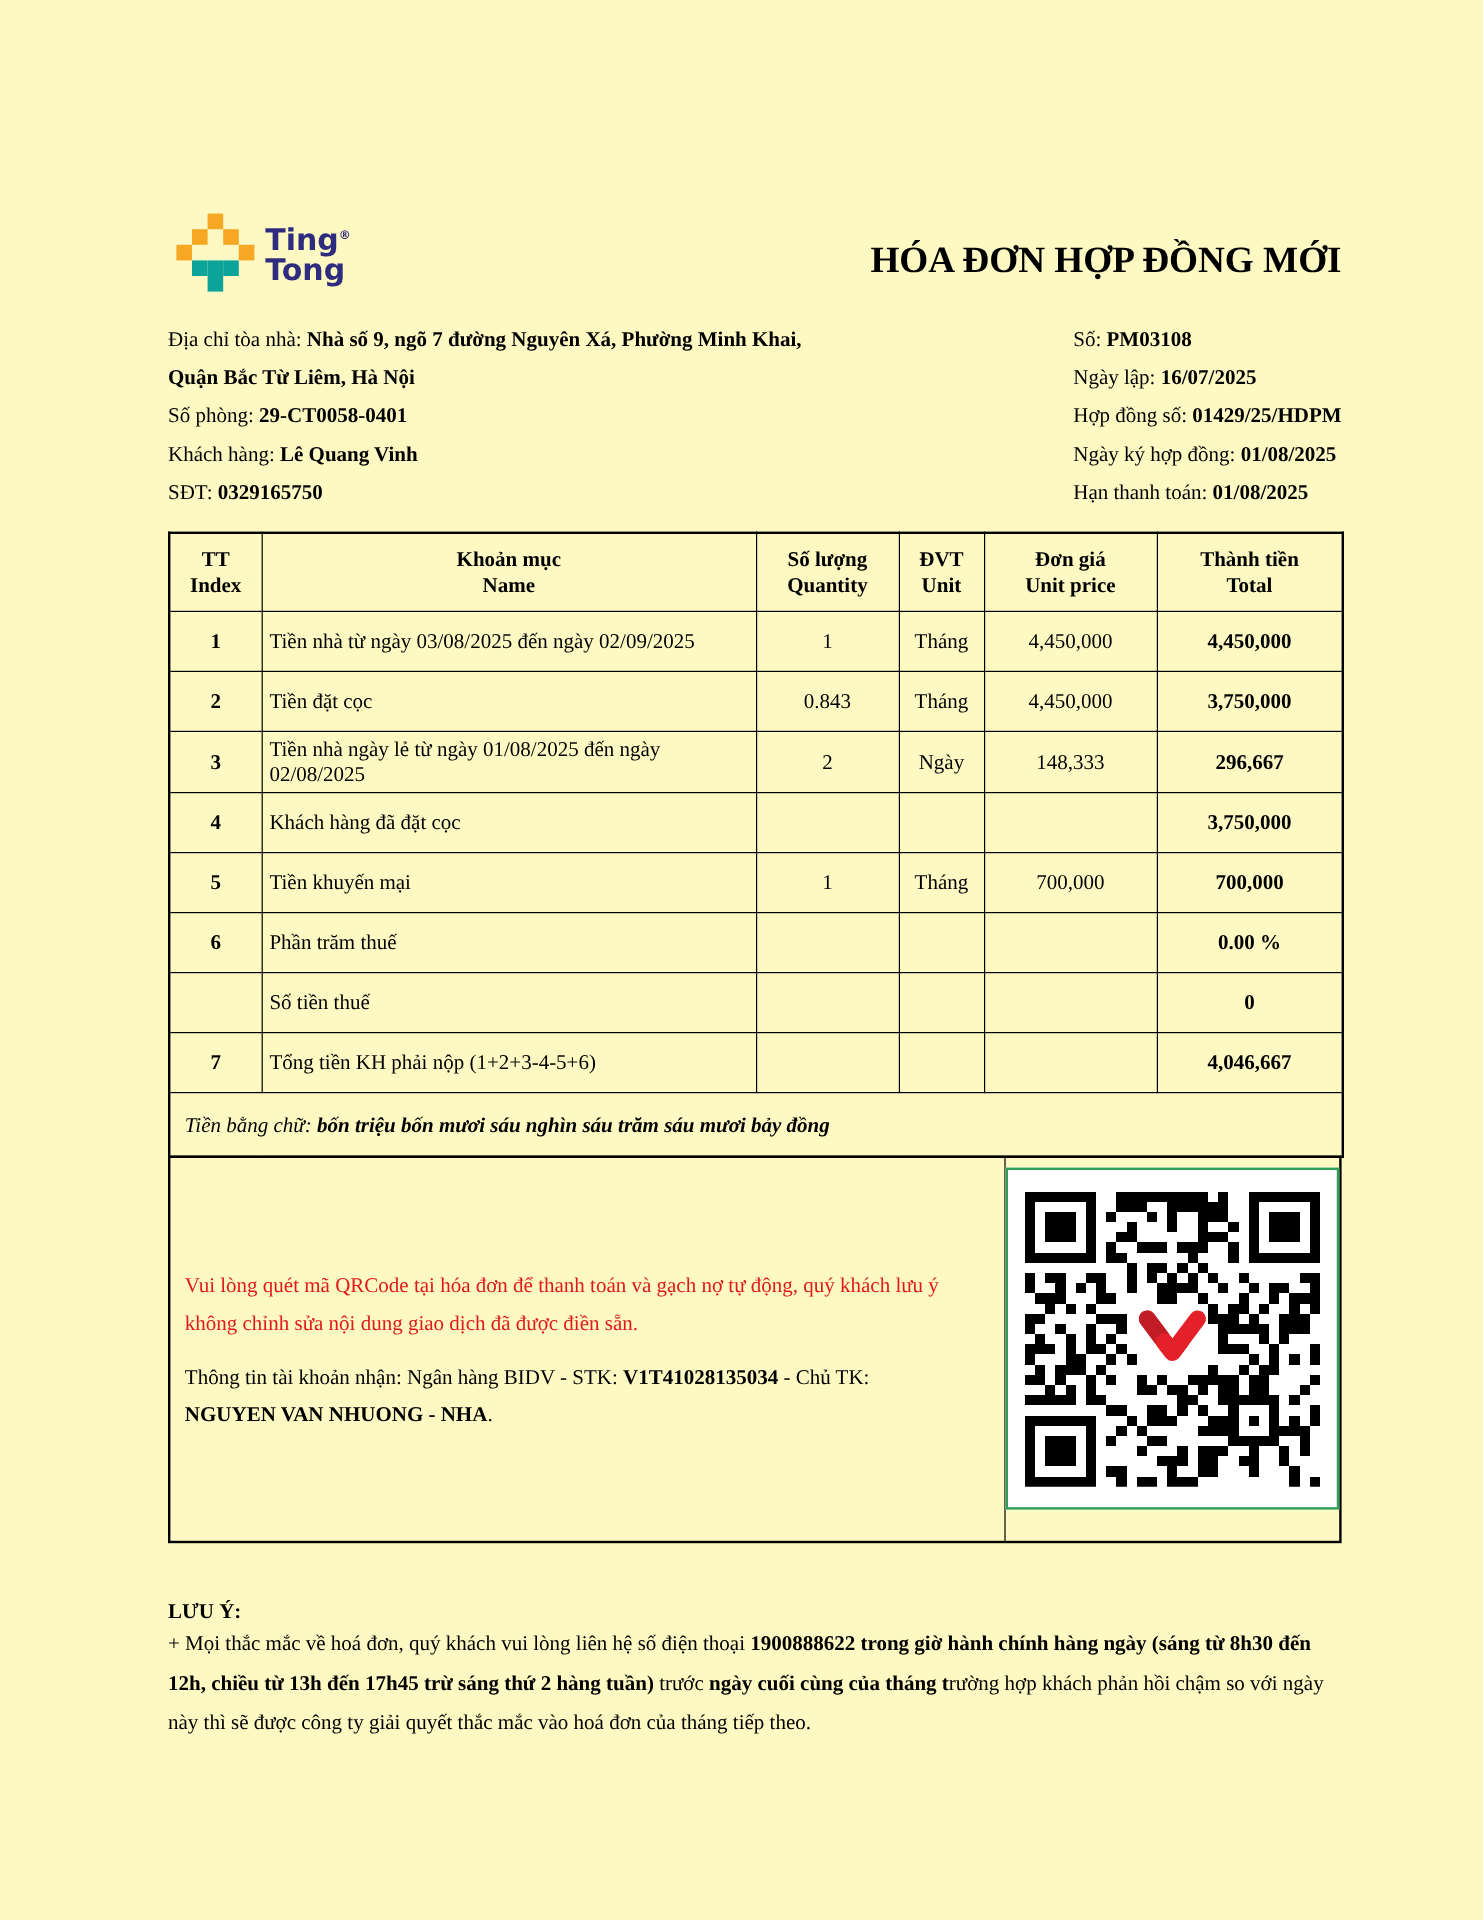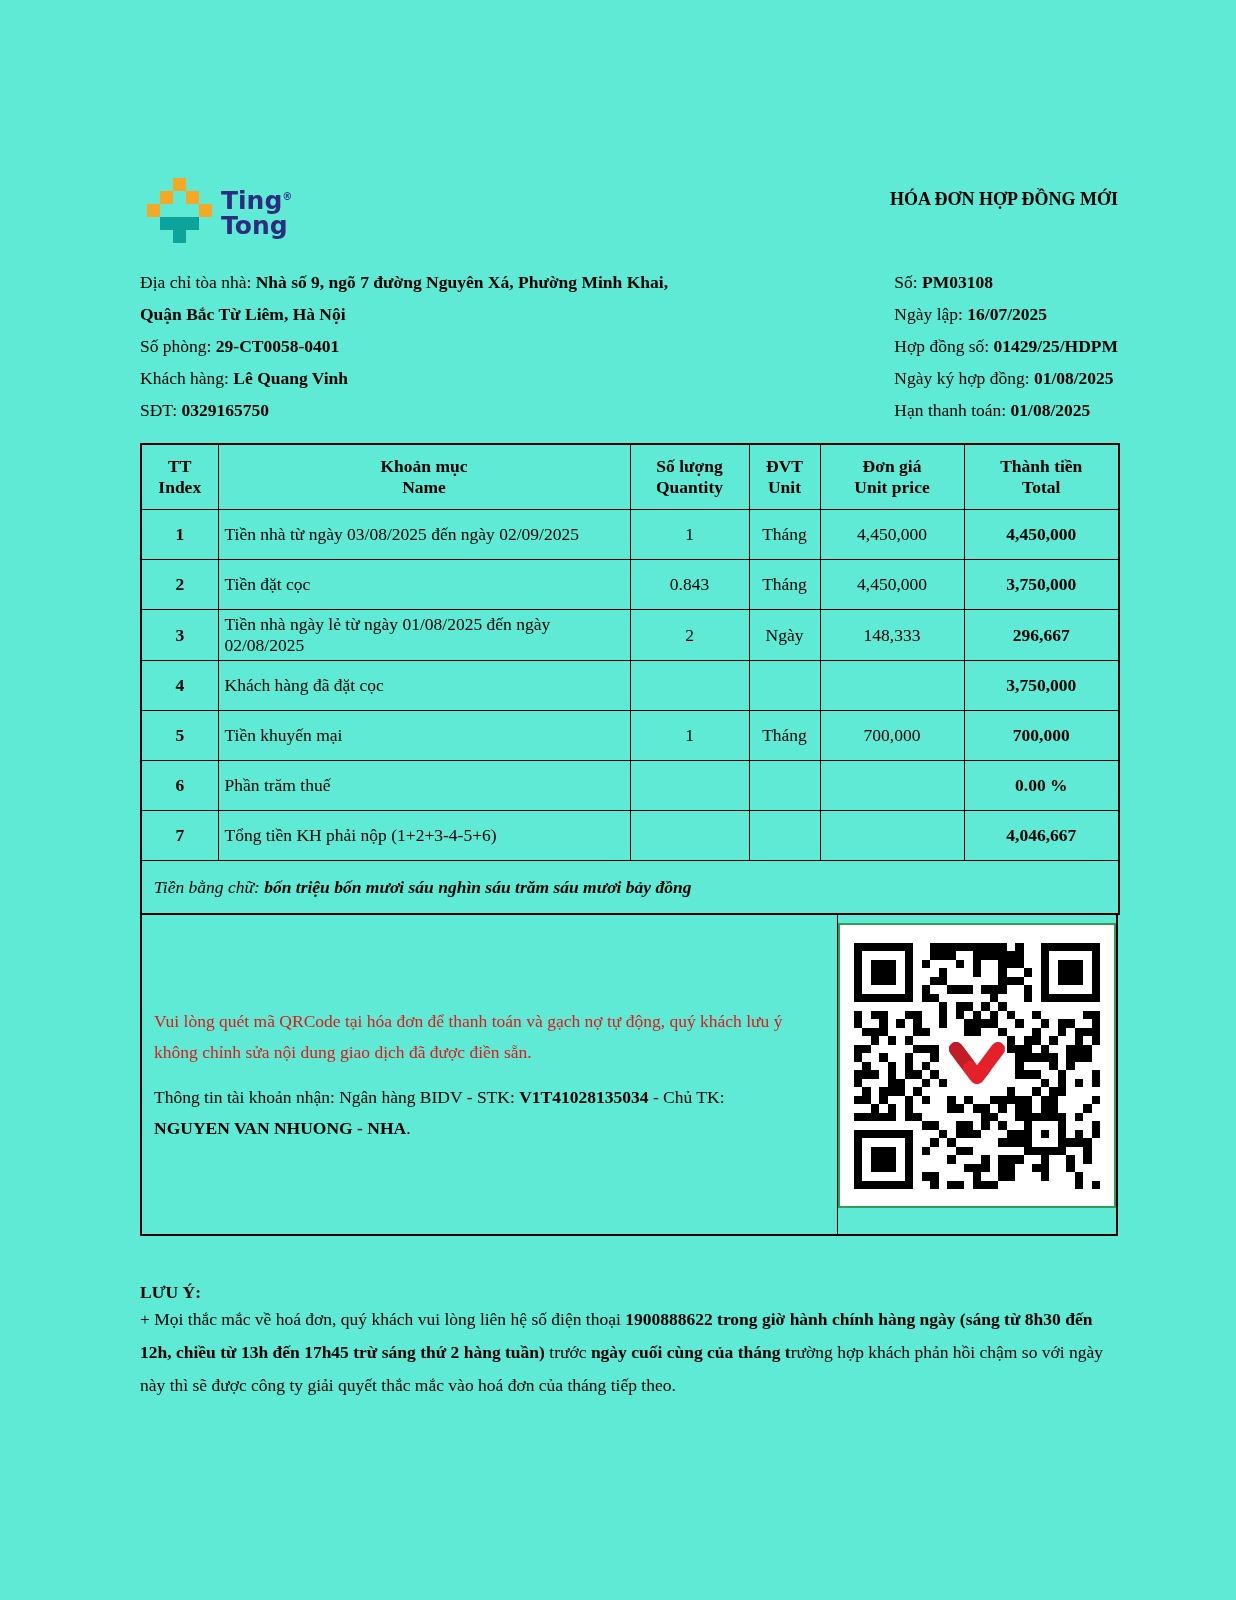--- a/index.html
+++ b/index.html
@@ -1,34 +1,34 @@
 <!DOCTYPE html>
 <html lang="vi"><head>
 <meta charset="utf-8">
 <style>
   html,body{margin:0;padding:0;}
   body{
     width:1236px;height:1600px;background:#ffffff;color:#000;
     font-family:"Liberation Serif","DejaVu Serif",serif;
     -webkit-font-smoothing:antialiased;
   }
-  .page{position:relative;width:1236px;height:1600px;overflow:hidden;background:#5eead4;}
+  .page{position:relative;width:1236px;height:1600px;overflow:hidden;background:#fef9c3;}
 
   
   .logo{position:absolute;left:147px;top:178px;display:flex;align-items:flex-start;gap:9px;}
   .logo-mark{display:grid;grid-template-columns:repeat(5,13px);grid-template-rows:repeat(5,13px);}
   .logo-mark .px{width:13px;height:13px;}
   .logo-text{
     font-family:"DejaVu Sans","Liberation Sans",sans-serif;
     font-weight:bold;font-size:25px;line-height:25px;letter-spacing:0px;margin-top:6px;
   }
   .logo-text sup{font-size:10px;vertical-align:super;}
   .doc-title{
-    position:absolute;top:189px;right:118px;margin:0;
-    font-size:18px;font-weight:bold;white-space:nowrap;
+    position:absolute;top:199px;right:118px;margin:0;
+    font-size:31px;font-weight:bold;white-space:nowrap;
   }
 
   
   .info-row{position:absolute;left:140px;top:266px;width:978px;display:flex;justify-content:space-between;}
   .info-left{max-width:548px;font-size:17.5px;line-height:32px;font-family:Liberation Serif, serif;}
   .info-right{text-align:left;font-size:17.5px;line-height:32px;white-space:nowrap;}
   .info-line b{font-weight:bold;}
 
   
   .flow{position:absolute;left:140px;top:443px;width:978px;}
@@ -182,20 +182,28 @@
             <td class="c-price">700,000</td>
             <td class="c-total">700,000</td>
           </tr>
           <tr>
             <td class="c-idx">6</td>
             <td class="c-name">Phần trăm thuế</td>
             <td class="c-qty"></td>
             <td class="c-unit"></td>
             <td class="c-price"></td>
             <td class="c-total">0.00 %</td>
+          </tr>
+          <tr>
+            <td class="c-idx"></td>
+            <td class="c-name">Số tiền thuế</td>
+            <td class="c-qty"></td>
+            <td class="c-unit"></td>
+            <td class="c-price"></td>
+            <td class="c-total">0</td>
           </tr>
           <tr>
             <td class="c-idx">7</td>
             <td class="c-name">Tổng tiền KH phải nộp (1+2+3-4-5+6)</td>
             <td class="c-qty"></td>
             <td class="c-unit"></td>
             <td class="c-price"></td>
             <td class="c-total">4,046,667</td>
           </tr>
         </tbody>

